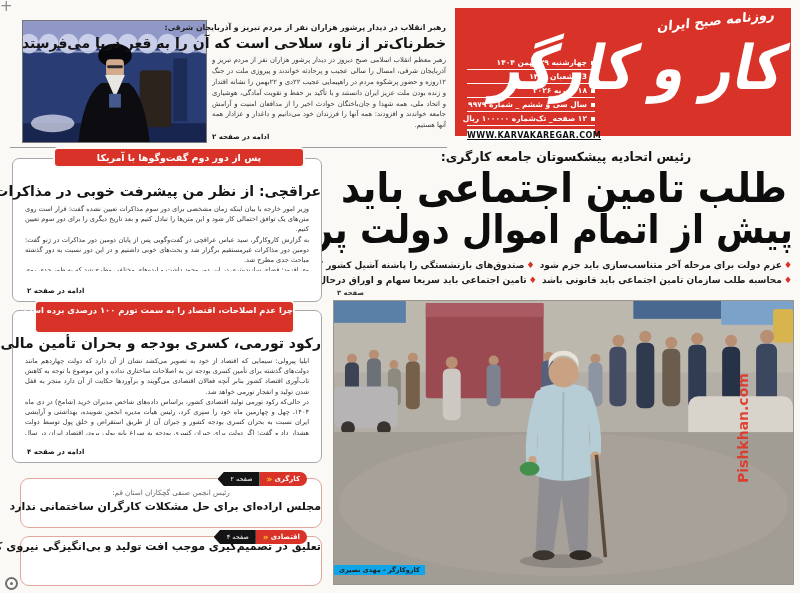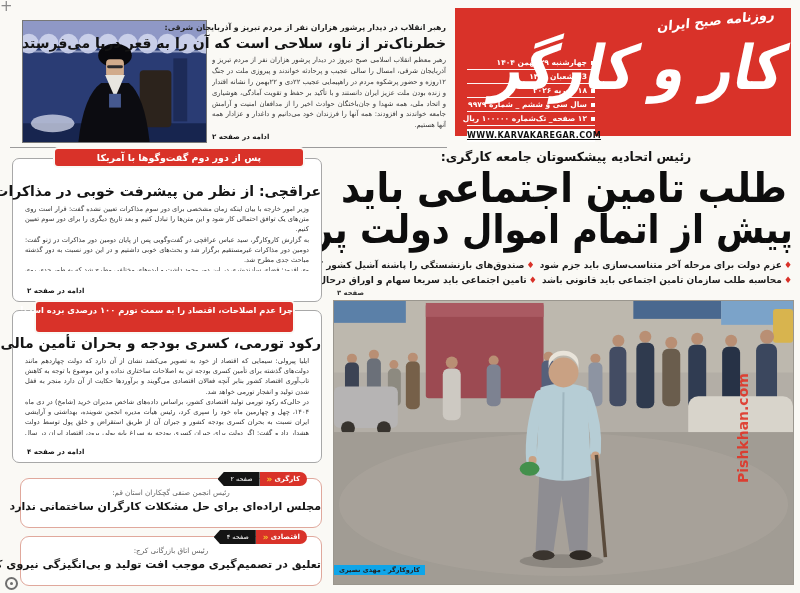--- a/index.html
+++ b/index.html
@@ -277,18 +277,17 @@
   </div>
 
   <div class="teaser t2">
     <div class="tab">
       <span class="tsec">
           <span>اقتصادی</span>
           <span class="chev">«</span>
         </span>
       <span class="tpage">صفحه ۴</span>
     </div>
-    <div class="tkick">رئیس اتاق بازرگانی کرج:</div>
     <div class="thead">تعلیق در تصمیم‌گیری موجب افت تولید و بی‌انگیزگی نیروی کار شده است</div>
   </div>
 
   <div class="seal"></div>
 </div>
 
 </body></html>

